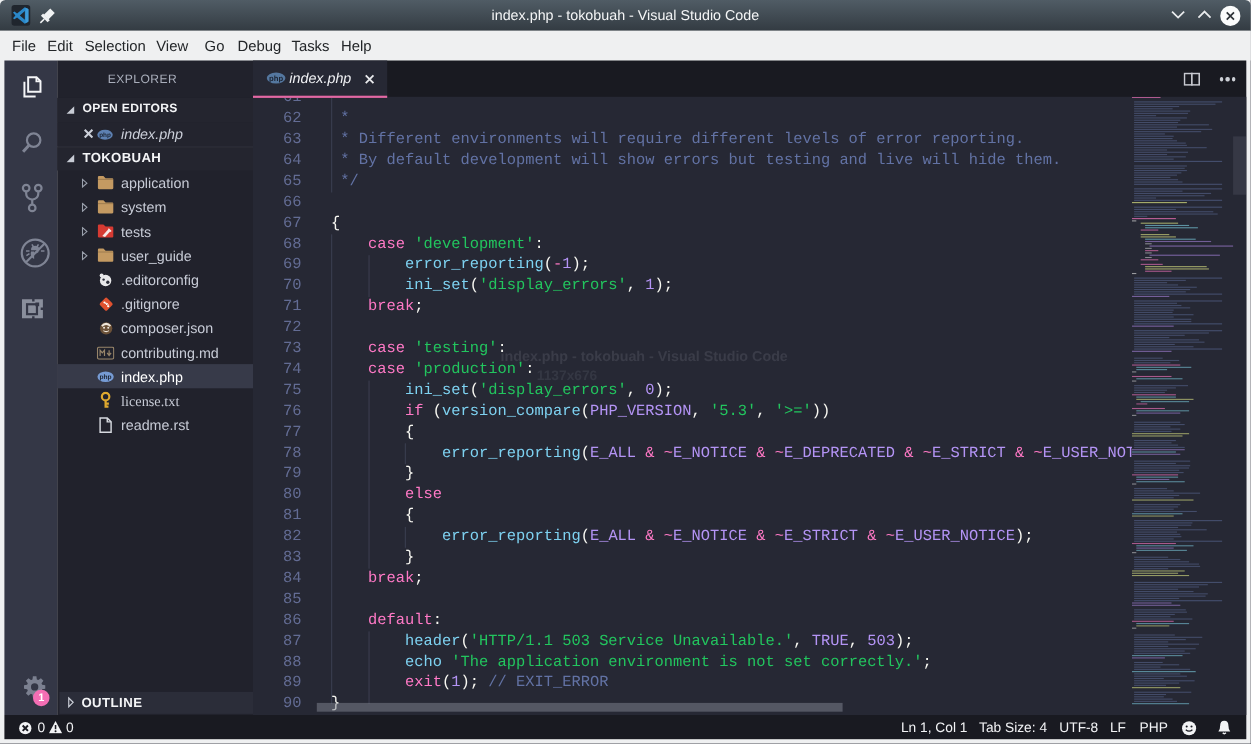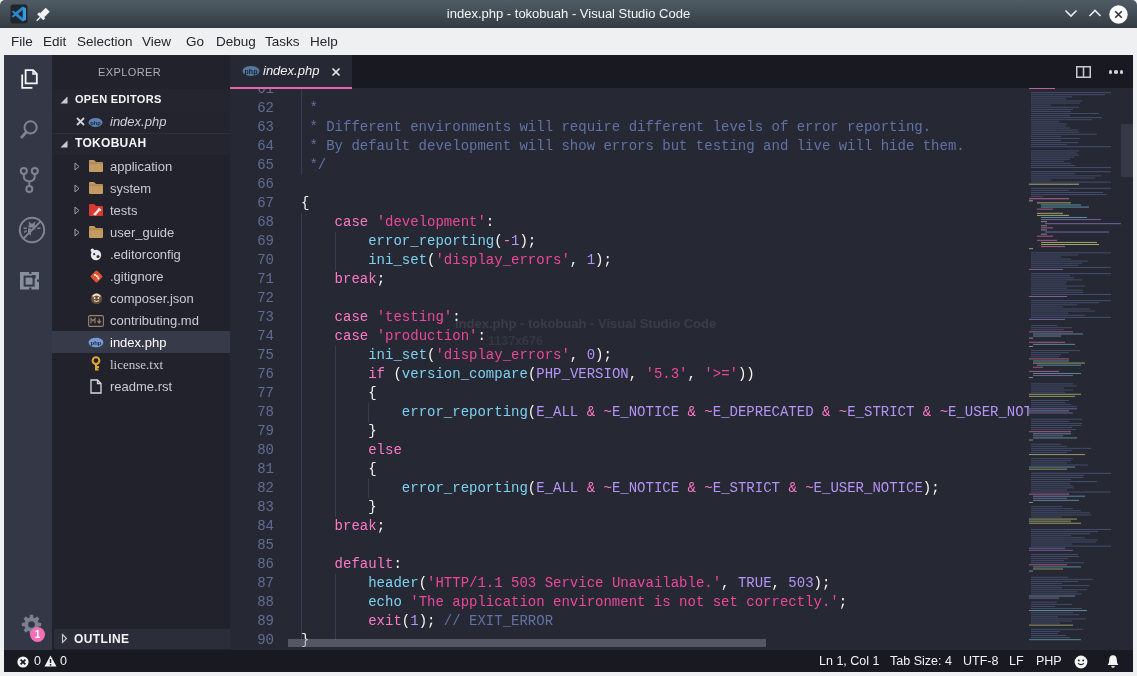--- a/index.html
+++ b/index.html
@@ -24,21 +24,21 @@
   #statusbar{left:4px;top:650px;width:1129px;height:22px;background:#191a21;
     color:#f2f3f5;font-size:12.5px;}
   
   #editor{left:0px;top:33px;width:903px;height:562px;background:#262834;overflow:hidden;}
   .cl{position:absolute;left:71px;height:19px;line-height:19px;white-space:pre;
       font-family:"Liberation Mono",monospace;font-size:14px;color:#f8f8f2;}
   .ln{position:absolute;width:44px;height:19px;line-height:19px;text-align:right;
       font-family:"Liberation Mono",monospace;font-size:14px;color:#636c94;}
   .k{color:#ff79c6;}
   .f{color:#7ed2f1;}
-  .s{color:#ec4899;}
+  .s{color:#22c55e;}
   .n{color:#b494f5;}
   .c{color:#6272a4;}
   .ig{position:absolute;width:1px;background:#3a3d4f;}
 </style>
 </head>
 <body>
   <div class="abs" id="titlebar">
 <svg class="abs" style="left:10px;top:4px" width="19" height="20" viewBox="0 0 19 20">
 <rect x="0.5" y="0.5" width="17" height="19" rx="2.5" fill="#20262e"></rect>
 <path d="M12.5 2.5 L15.5 4 L15.5 16 L12.5 17.5 L5.5 11.8 L3.2 13.6 L1.8 12.6 L4 10 L1.8 7.4 L3.2 6.4 L5.5 8.2 Z M12.6 6 L8 10 L12.6 14 Z" fill="#2a87c8"></path>

